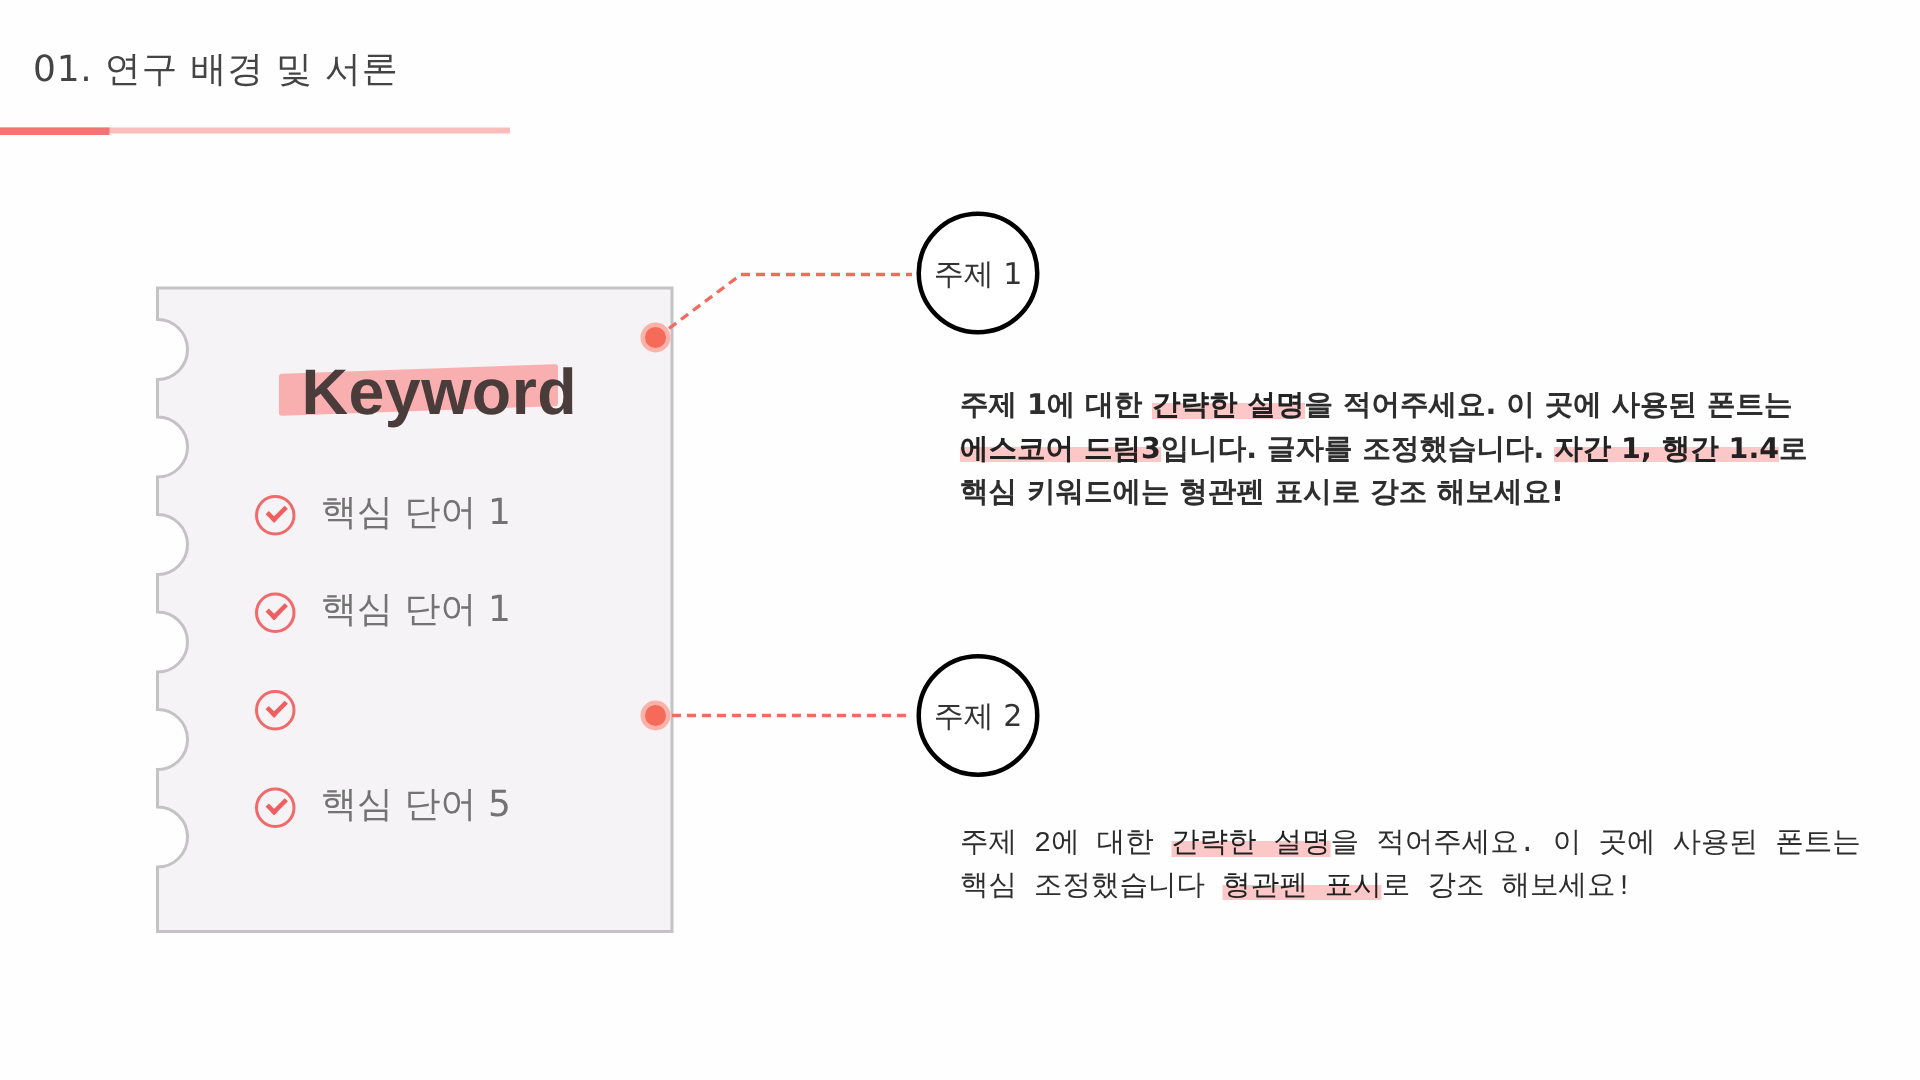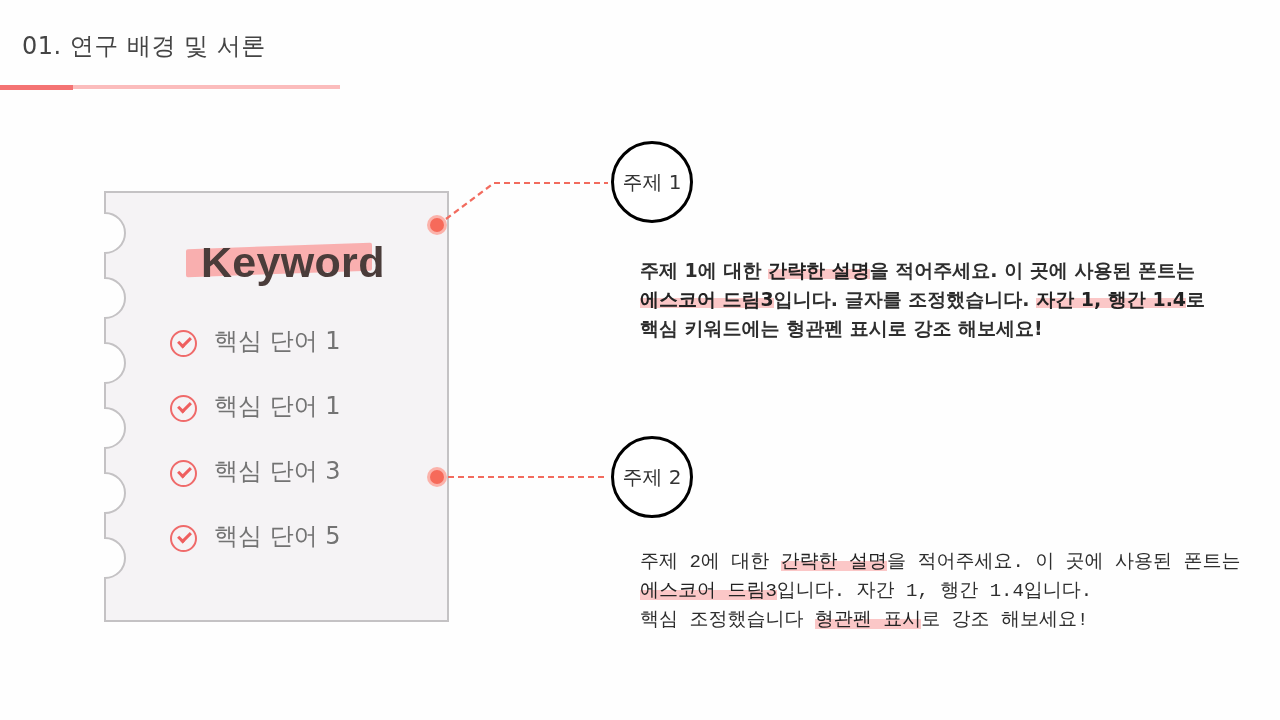--- a/index.html
+++ b/index.html
@@ -53,21 +53,20 @@
   <div class="kw-item">
     <span class="check"></span>
     <span class="kw-label">핵심 단어 1</span>
   </div>
   <div class="kw-item">
     <span class="check"></span>
     <span class="kw-label">핵심 단어 1</span>
   </div>
   <div class="kw-item">
     <span class="check"></span>
-    <span class="kw-label">핵심 단어 3</span>
   </div>
   <div class="kw-item">
     <span class="check"></span>
     <span class="kw-label">핵심 단어 5</span>
   </div>
 </div>
 
 <div class="topic-circle" style="left:611px;top:141px;">
   <span>주제 1</span>
 </div>
@@ -83,18 +82,15 @@
     <span class="hl">에스코어 드림3</span><span>입니다. 글자를 조정했습니다. </span><span class="hl">자간 1, 행간 1.4</span><span>로</span>
   </div>
   <div>핵심 키워드에는 형관펜 표시로 강조 해보세요!</div>
 </div>
 
 <div class="desc" style="top:548px;font-family:Liberation Mono, monospace;">
   <div>
     <span>주제 2에 대한 </span><span class="hl">간략한 설명</span><span>을 적어주세요. 이 곳에 사용된 폰트는</span>
   </div>
   <div>
-    <span class="hl">에스코어 드림3</span><span>입니다. 자간 1, 행간 1.4입니다.</span>
-  </div>
-  <div>
     <span>핵심 조정했습니다 </span><span class="hl">형관펜 표시</span><span>로 강조 해보세요!</span>
   </div>
 </div>
 
 </body></html>

